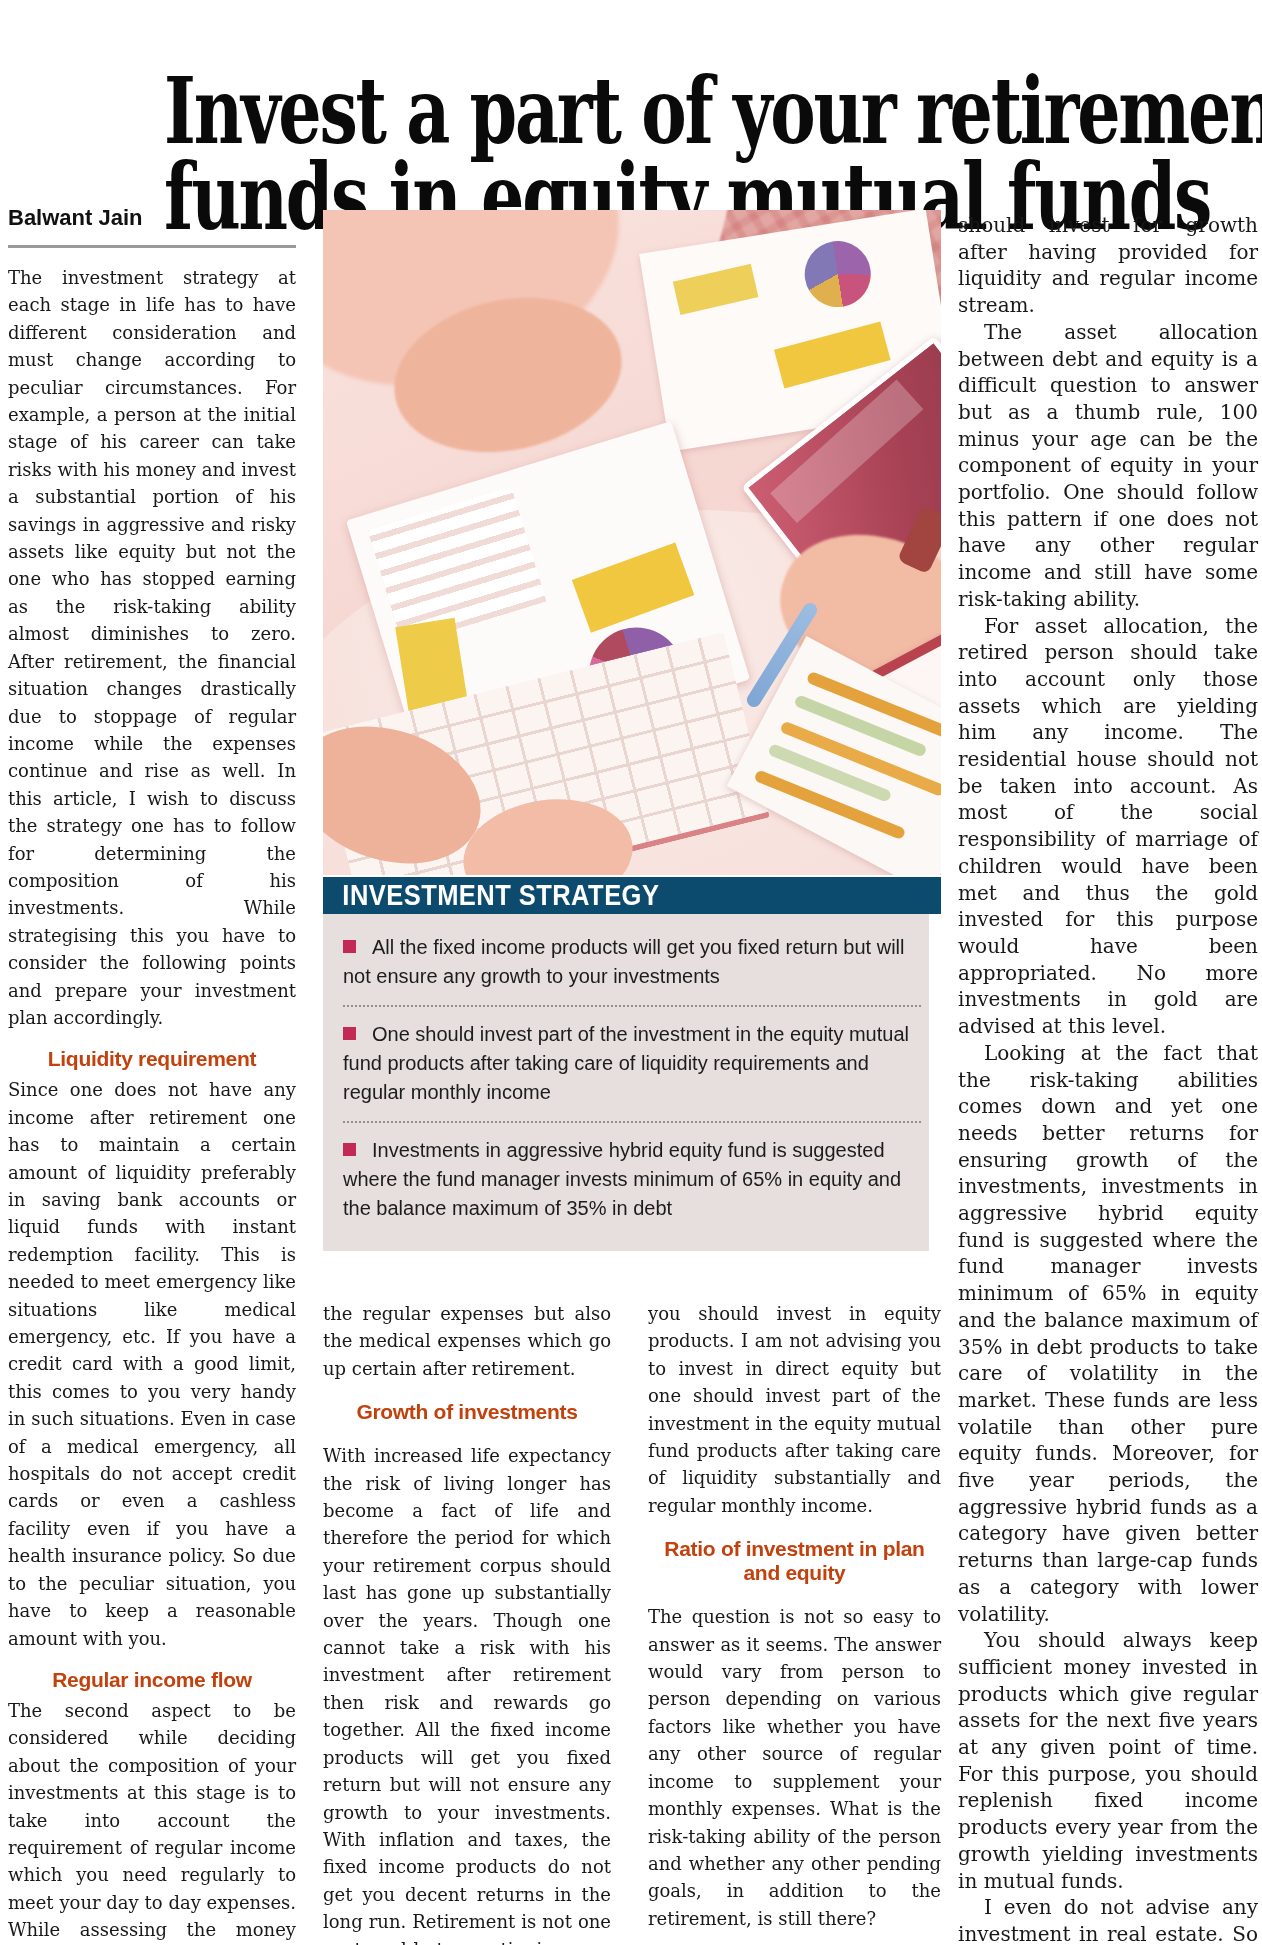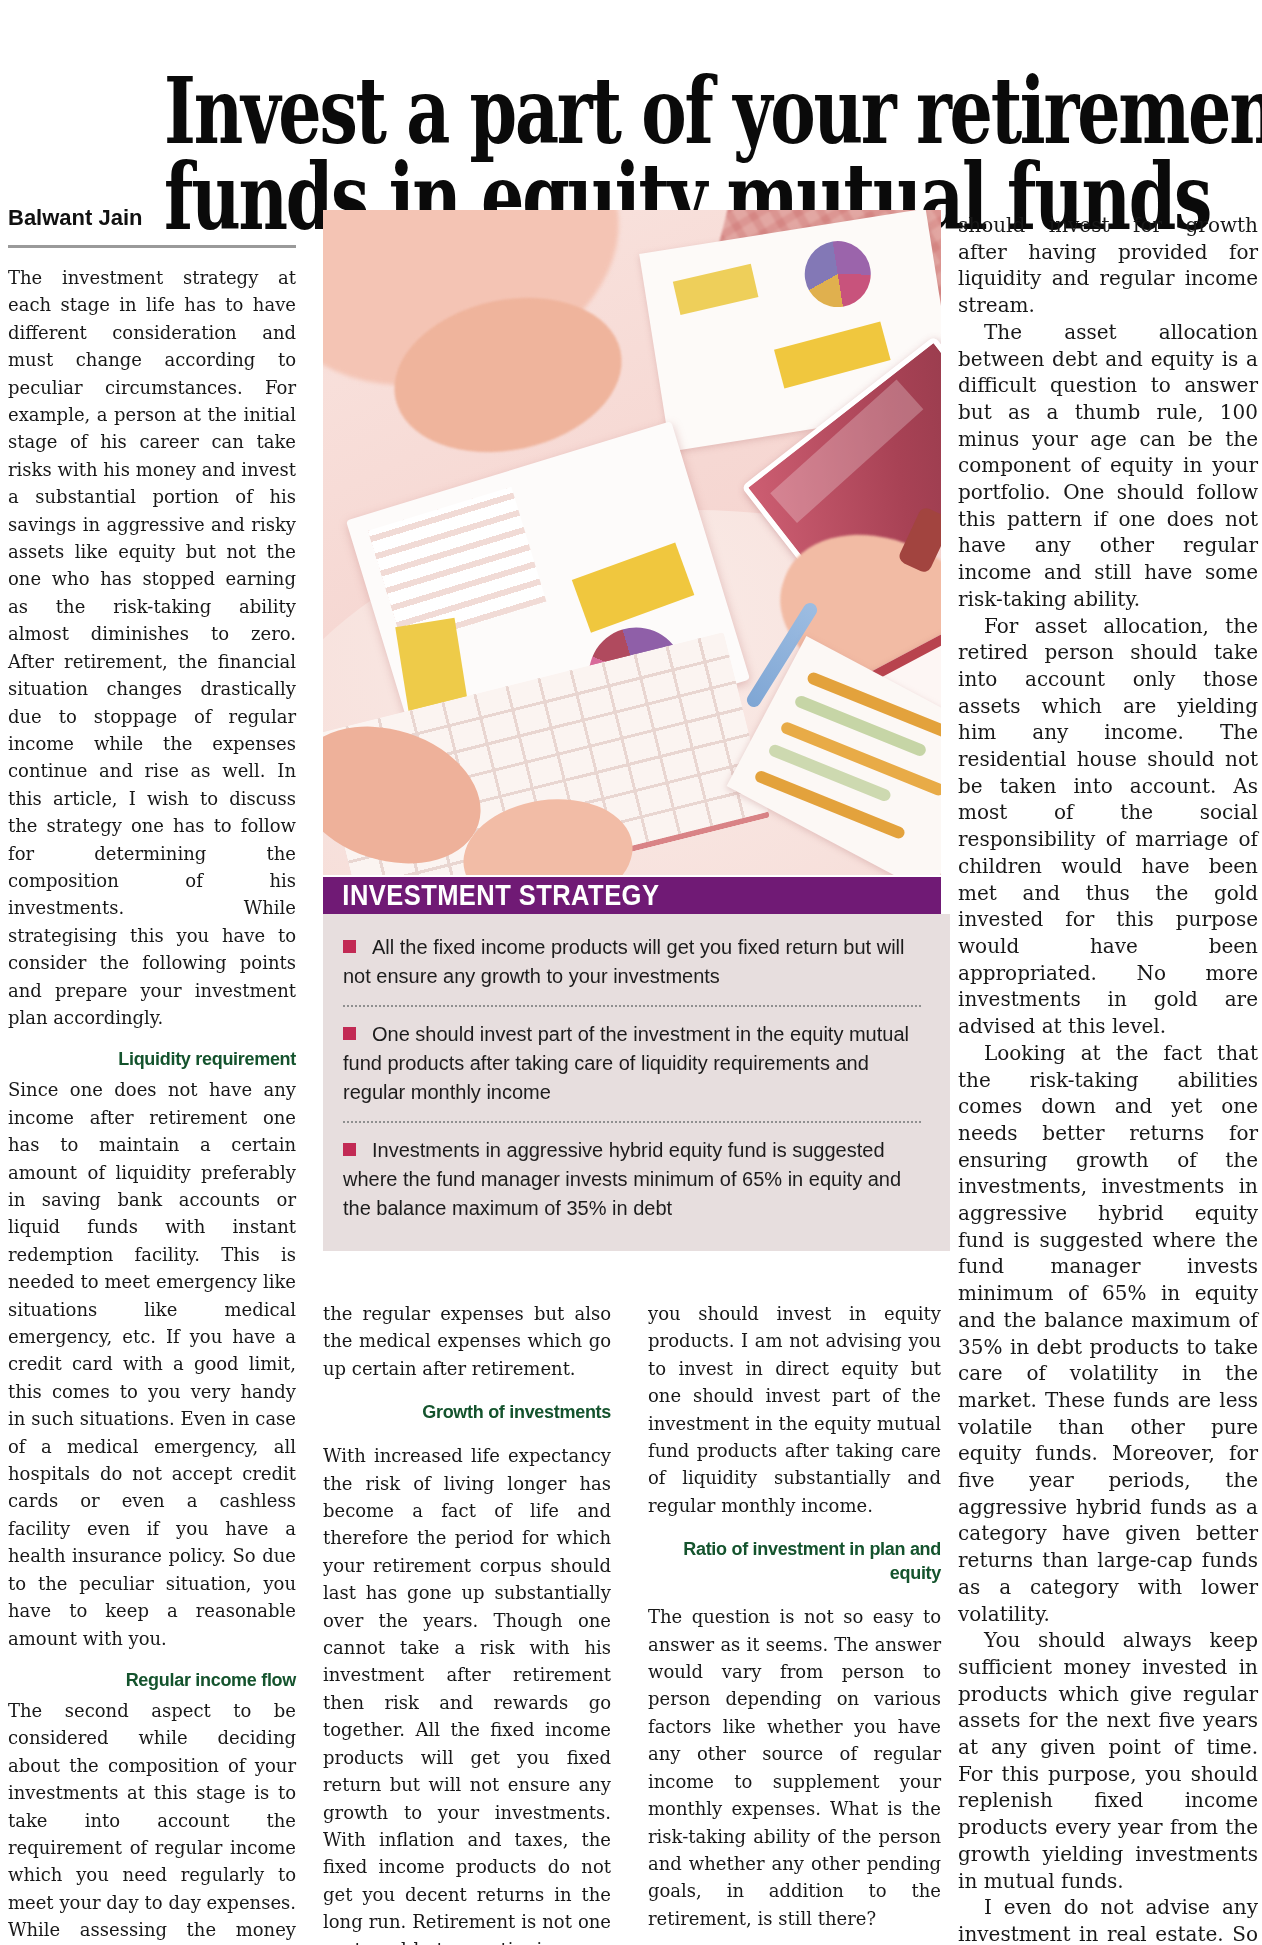--- a/index.html
+++ b/index.html
@@ -15,22 +15,22 @@
 
   
   .col{position:absolute;text-align:justify;}
   .col p{margin:0;}
   .body-sm{font-size:18px;line-height:27.4px;}
   .col1{left:8px;top:205px;width:288px;}
   .col4{left:958px;top:212px;width:300px;font-size:20px;line-height:26.7px;}
   .byline{font-family:"Liberation Sans",sans-serif;font-weight:bold;font-size:22px;
           line-height:26px;text-align:left;color:#111;}
   .byline-rule{border:0;border-top:3px solid #9a9a9a;margin:14px 0 16px 0;}
-  h3.subhead{font-family:"Liberation Sans",sans-serif;font-weight:bold;font-size:18px;
-             line-height:24px;margin:16px 0 5px 0;text-align:right;color:#14532d;letter-spacing:-0.3px;}
+  h3.subhead{font-family:"Liberation Sans",sans-serif;font-weight:bold;font-size:21px;
+             line-height:24px;margin:16px 0 5px 0;text-align:center;color:#c2410c;letter-spacing:-0.3px;}
   .ind{text-indent:26px;}
 
   
   .mid{position:absolute;left:323px;top:210px;width:618px;}
   .photo{position:relative;width:618px;height:665px;overflow:hidden;
          background:linear-gradient(155deg,#f9e4df 0%,#f6d8d3 45%,#f3cdc8 100%);}
   .photo *{position:absolute;}
   .desk{left:-80px;top:300px;width:900px;height:600px;border-radius:50%;
         background:radial-gradient(ellipse at 40% 20%,#faece8 0%,#f6ddd8 60%,#f2cfc9 100%);}
   .arm-tl{left:-60px;top:-90px;width:360px;height:260px;border-radius:50%;
@@ -79,26 +79,26 @@
   .barpaper{left:430px;top:470px;width:230px;height:170px;background:#fcf8f5;transform:rotate(28deg);
             box-shadow:0 2px 6px rgba(190,130,130,.35);}
   .barpaper i{position:absolute;left:20px;height:12px;border-radius:6px;transform:rotate(-6deg);}
   .barpaper .b1{top:20px;width:170px;background:#e3a23c;}
   .barpaper .b2{top:48px;width:140px;background:#c6d5a6;}
   .barpaper .b3{top:76px;width:175px;background:#e8ab47;}
   .barpaper .b4{top:104px;width:130px;background:#cdd9b0;}
   .barpaper .b5{top:132px;width:160px;background:#e3a23c;}
 
   
-  .strategy-bar{width:618px;height:37px;background:#701a75;margin-top:2px;
+  .strategy-bar{width:618px;height:37px;background:#0c4a6e;margin-top:2px;
                 display:flex;align-items:center;}
   .strategy-bar span{font-family:"Liberation Sans",sans-serif;font-weight:bold;color:#ffffff;
                      font-size:29px;letter-spacing:0.5px;padding-left:22px;
                      transform:scaleX(0.88);transform-origin:0 50%;white-space:nowrap;}
-  .strategy-box{width:578px;padding:6px 29px 14px 20px;background:#e7dede;}
+  .strategy-box{width:578px;padding:6px 8px 14px 20px;background:#e7dede;}
   .strategy-box ul{list-style:none;margin:0;padding:0;}
   .strategy-box li{font-family:"Liberation Sans",sans-serif;font-size:20px;line-height:29px;
                    color:#1c1c1c;padding:13px 0 14px 0;border-bottom:2px dotted #8f8f8f;text-align:left;}
   .strategy-box li:last-child{border-bottom:none;}
   .strategy-box li.bold{font-weight:normal;}
   .sq{display:inline-block;width:13px;height:13px;background:#c22a54;margin-right:16px;transform:translateY(-1px);}
 
   
   .mid-cols{display:flex;margin-top:31px;}
   .colA{position:static;width:288px;text-align:justify;}

